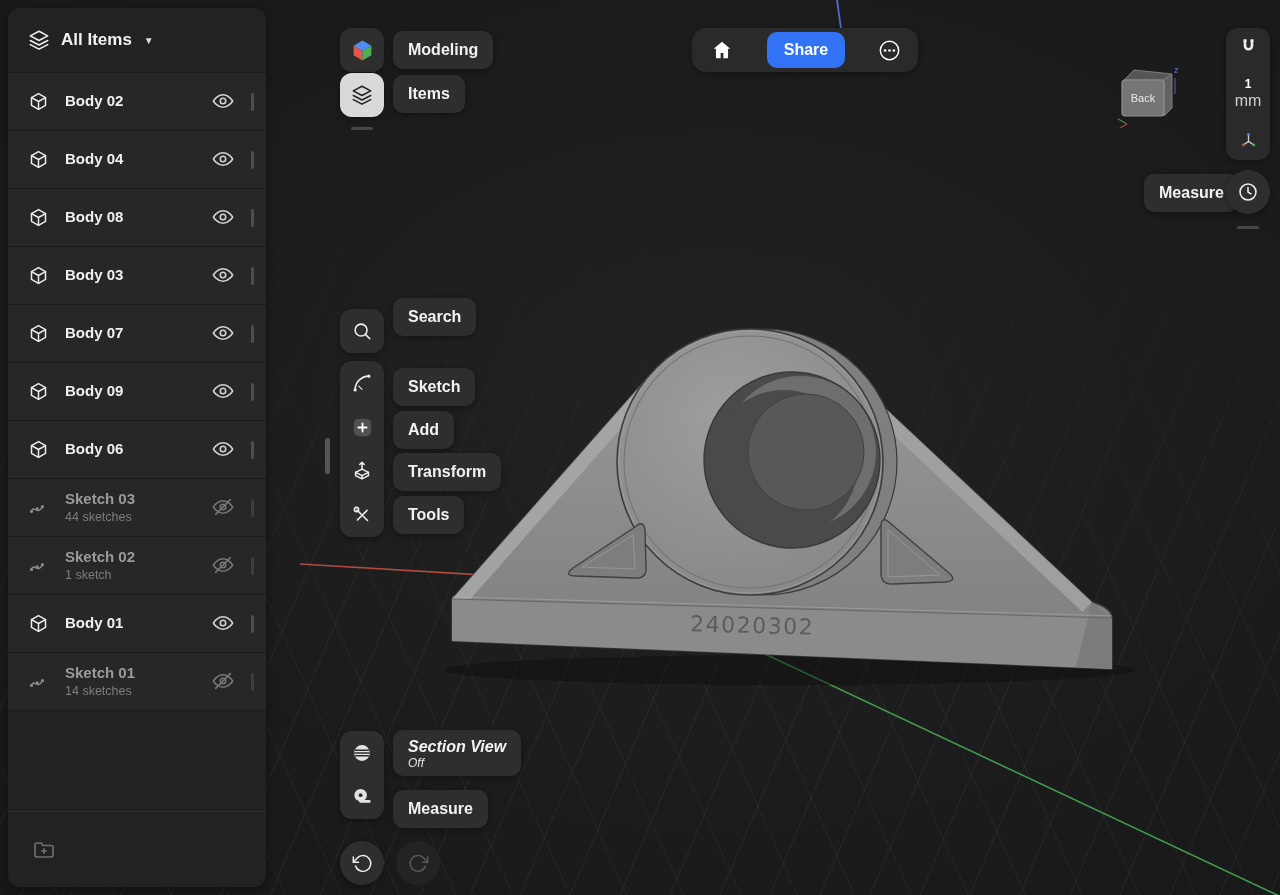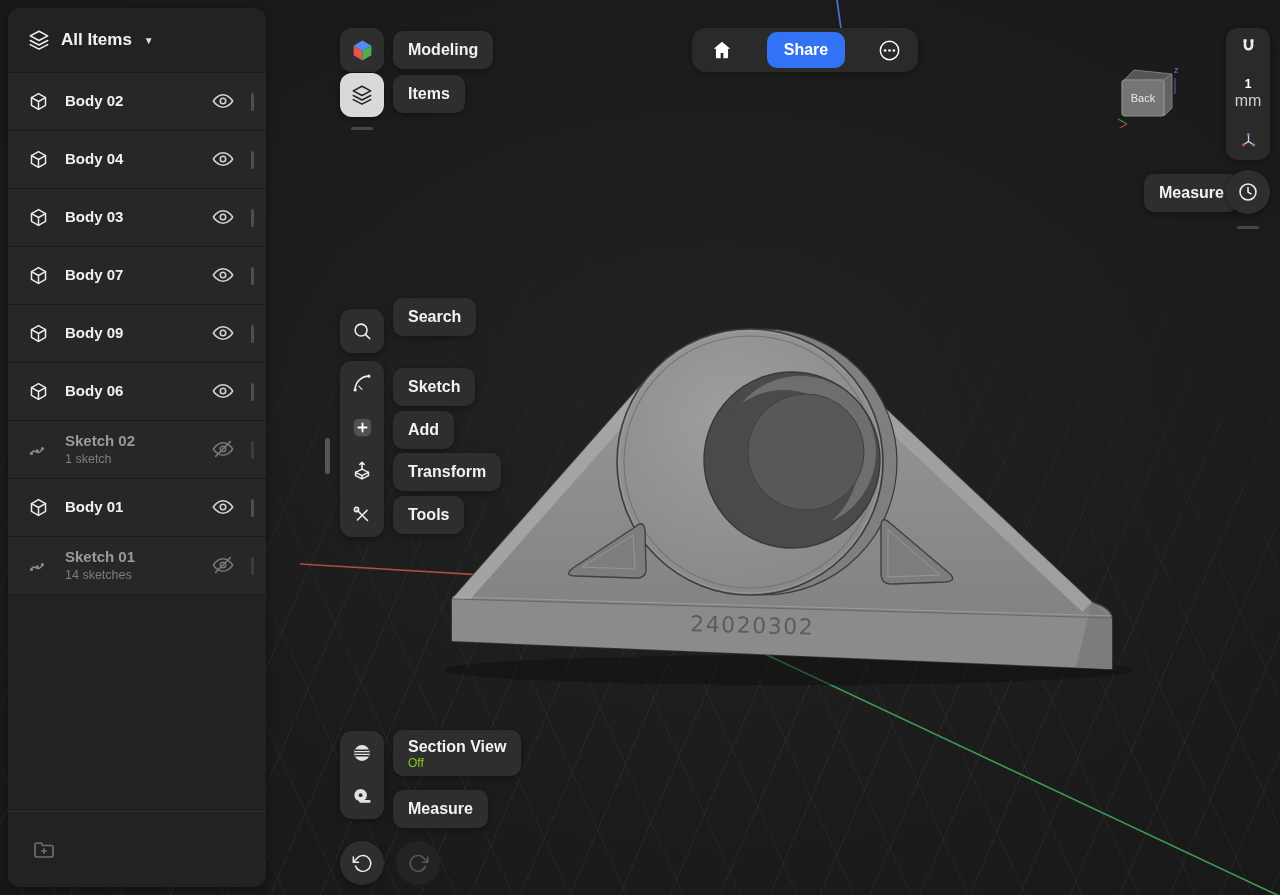--- a/index.html
+++ b/index.html
@@ -46,21 +46,21 @@
   
   .icon-btn { position:absolute; width:44px; height:44px; border-radius:12px; background:#2e2e2e;
     display:flex; align-items:center; justify-content:center; color:#ededed; box-shadow:0 2px 6px rgba(0,0,0,.35); cursor:pointer; }
   .icon-btn.round { border-radius:50%; }
   .icon-btn.light { background:#d9d9d9; color:#232323; }
   .icon-btn.disabled { background:#232323; color:#5a5a5a; box-shadow:none; }
   .pill { position:absolute; height:38px; border-radius:10px; background:#2e2e2e; color:#f2f2f2;
     display:inline-flex; align-items:center; padding:12px 15px; font-size:16px; font-weight:600;
     box-shadow:0 2px 6px rgba(0,0,0,.35); white-space:nowrap; cursor:pointer; }
   .pill.twoline { height:46px; flex-direction:column; align-items:flex-start; justify-content:center; gap:1px; }
-  .pill .sub { font-size:12px; font-weight:400; color:#84cc16; line-height:1; }
+  .pill .sub { font-size:12px; font-weight:400; color:#e5e5e5; line-height:1; }
   .stack { position:absolute; width:44px; border-radius:12px; background:#2e2e2e; display:flex; flex-direction:column;
     box-shadow:0 2px 6px rgba(0,0,0,.35); }
   .stack .cell { width:44px; height:44px; display:flex; align-items:center; justify-content:center; color:#ededed; cursor:pointer; }
   .hbar { position:absolute; width:22px; height:3px; border-radius:2px; background:#474747; }
 
   
   .topbar { position:absolute; left:692px; top:28px; width:226px; height:44px; background:#2a2a2a; border-radius:14px;
     display:flex; align-items:center; justify-content:space-between; padding:0 10px; box-shadow:0 2px 6px rgba(0,0,0,.35); }
   .home-btn { width:40px; height:36px; display:flex; align-items:center; justify-content:center; color:#fff; cursor:pointer; }
   .share-btn { height:36px; border-radius:10px; background:#3273F5; color:#fff; font-size:16px; font-weight:600;
@@ -175,20 +175,39 @@
     </div>
     <span class="reye">
             <svg viewBox="0 0 24 24" width="22" height="22" fill="none" stroke="currentColor" stroke-width="1.7" stroke-linecap="round" stroke-linejoin="round">
               <path d="M1.5 12S5.5 5.2 12 5.2 22.5 12 22.5 12 18.5 18.8 12 18.8 1.5 12 1.5 12z"></path>
               <circle cx="12" cy="12" r="3"></circle>
             </svg>
           </span>
     <span class="rbar"></span>
   </div>
 
+  <div class="srow">
+    <span class="ricon">
+            <svg viewBox="0 0 24 24" width="21" height="21" fill="none" stroke="currentColor" stroke-width="1.7" stroke-linecap="round" stroke-linejoin="round">
+              <path d="M12 3l8 4.5v9L12 21l-8-4.5v-9z"></path>
+              <path d="M4 7.5l8 4.5 8-4.5M12 12v9"></path>
+            </svg>
+          </span>
+    <div class="rtext">
+      <div class="rlabel">Body 08</div>
+
+    </div>
+    <span class="reye">
+            <svg viewBox="0 0 24 24" width="22" height="22" fill="none" stroke="currentColor" stroke-width="1.7" stroke-linecap="round" stroke-linejoin="round">
+              <path d="M1.5 12S5.5 5.2 12 5.2 22.5 12 22.5 12 18.5 18.8 12 18.8 1.5 12 1.5 12z"></path>
+              <circle cx="12" cy="12" r="3"></circle>
+            </svg>
+          </span>
+    <span class="rbar"></span>
+  </div>
 
   <div class="srow">
     <span class="ricon">
             <svg viewBox="0 0 24 24" width="21" height="21" fill="none" stroke="currentColor" stroke-width="1.7" stroke-linecap="round" stroke-linejoin="round">
               <path d="M12 3l8 4.5v9L12 21l-8-4.5v-9z"></path>
               <path d="M4 7.5l8 4.5 8-4.5M12 12v9"></path>
             </svg>
           </span>
     <div class="rtext">
       <div class="rlabel">Body 03</div>
@@ -257,20 +276,42 @@
     </div>
     <span class="reye">
             <svg viewBox="0 0 24 24" width="22" height="22" fill="none" stroke="currentColor" stroke-width="1.7" stroke-linecap="round" stroke-linejoin="round">
               <path d="M1.5 12S5.5 5.2 12 5.2 22.5 12 22.5 12 18.5 18.8 12 18.8 1.5 12 1.5 12z"></path>
               <circle cx="12" cy="12" r="3"></circle>
             </svg>
           </span>
     <span class="rbar"></span>
   </div>
 
+  <div class="srow sketch">
+    <span class="ricon">
+            <svg viewBox="0 0 24 24" width="21" height="21" fill="none" stroke="currentColor" stroke-width="1.7" stroke-linecap="round" stroke-linejoin="round">
+              <path d="M4 16.5c2.5-8.5 7 5.5 12.5-5.5"></path>
+              <circle cx="4" cy="16.5" r="1.8" fill="currentColor" stroke="none"></circle>
+              <circle cx="10.5" cy="13.5" r="1.8" fill="currentColor" stroke="none"></circle>
+              <circle cx="16.5" cy="11" r="1.8" fill="currentColor" stroke="none"></circle>
+            </svg>
+          </span>
+    <div class="rtext">
+      <div class="rlabel">Sketch 03</div>
+      <div class="rsub">44 sketches</div>
+    </div>
+    <span class="reye">
+            <svg viewBox="0 0 24 24" width="22" height="22" fill="none" stroke="currentColor" stroke-width="1.7" stroke-linecap="round" stroke-linejoin="round">
+              <path d="M1.5 12S5.5 5.2 12 5.2 22.5 12 22.5 12 18.5 18.8 12 18.8 1.5 12 1.5 12z"></path>
+              <circle cx="12" cy="12" r="3"></circle>
+              <line x1="4" y1="20" x2="20" y2="4"></line>
+            </svg>
+          </span>
+    <span class="rbar"></span>
+  </div>
 
   <div class="srow sketch">
     <span class="ricon">
             <svg viewBox="0 0 24 24" width="21" height="21" fill="none" stroke="currentColor" stroke-width="1.7" stroke-linecap="round" stroke-linejoin="round">
               <path d="M4 16.5c2.5-8.5 7 5.5 12.5-5.5"></path>
               <circle cx="4" cy="16.5" r="1.8" fill="currentColor" stroke="none"></circle>
               <circle cx="10.5" cy="13.5" r="1.8" fill="currentColor" stroke="none"></circle>
               <circle cx="16.5" cy="11" r="1.8" fill="currentColor" stroke="none"></circle>
             </svg>
           </span>
@@ -429,21 +470,21 @@
     <div class="cell">
         <span style="display:flex">
           <svg viewBox="0 0 24 24" width="22" height="22">
             <circle cx="10.5" cy="10" r="6.8" fill="#e3e3e3"></circle>
             <circle cx="10.5" cy="10" r="2.1" fill="#2b2b2b"></circle>
             <path d="M10.5 16.8H19.8" stroke="#e3e3e3" stroke-width="3.2" stroke-linecap="round"></path>
           </svg>
         </span>
       </div>
   </div>
-  <div class="pill twoline" style="left:393px; top:730px;">
+  <div class="pill twoline" style="left:393px; top:730px;font-style:italic;">
     <span>Section View</span>
     <span class="sub">Off</span>
   </div>
   <div class="pill" style="left:393px; top:778px;margin-top:12px;">Measure</div>
 
   <div class="icon-btn round" style="left:340px; top:841px;">
     <span style="display:flex">
         <svg viewBox="0 0 24 24" width="21" height="21" fill="none" stroke="currentColor" stroke-width="1.7" stroke-linecap="round" stroke-linejoin="round">
           <polyline points="1.5 4.5 1.5 10.5 7.5 10.5"></polyline>
           <path d="M4 15a9 9 0 1 0 2.1-9.4L1.5 10.5"></path>

